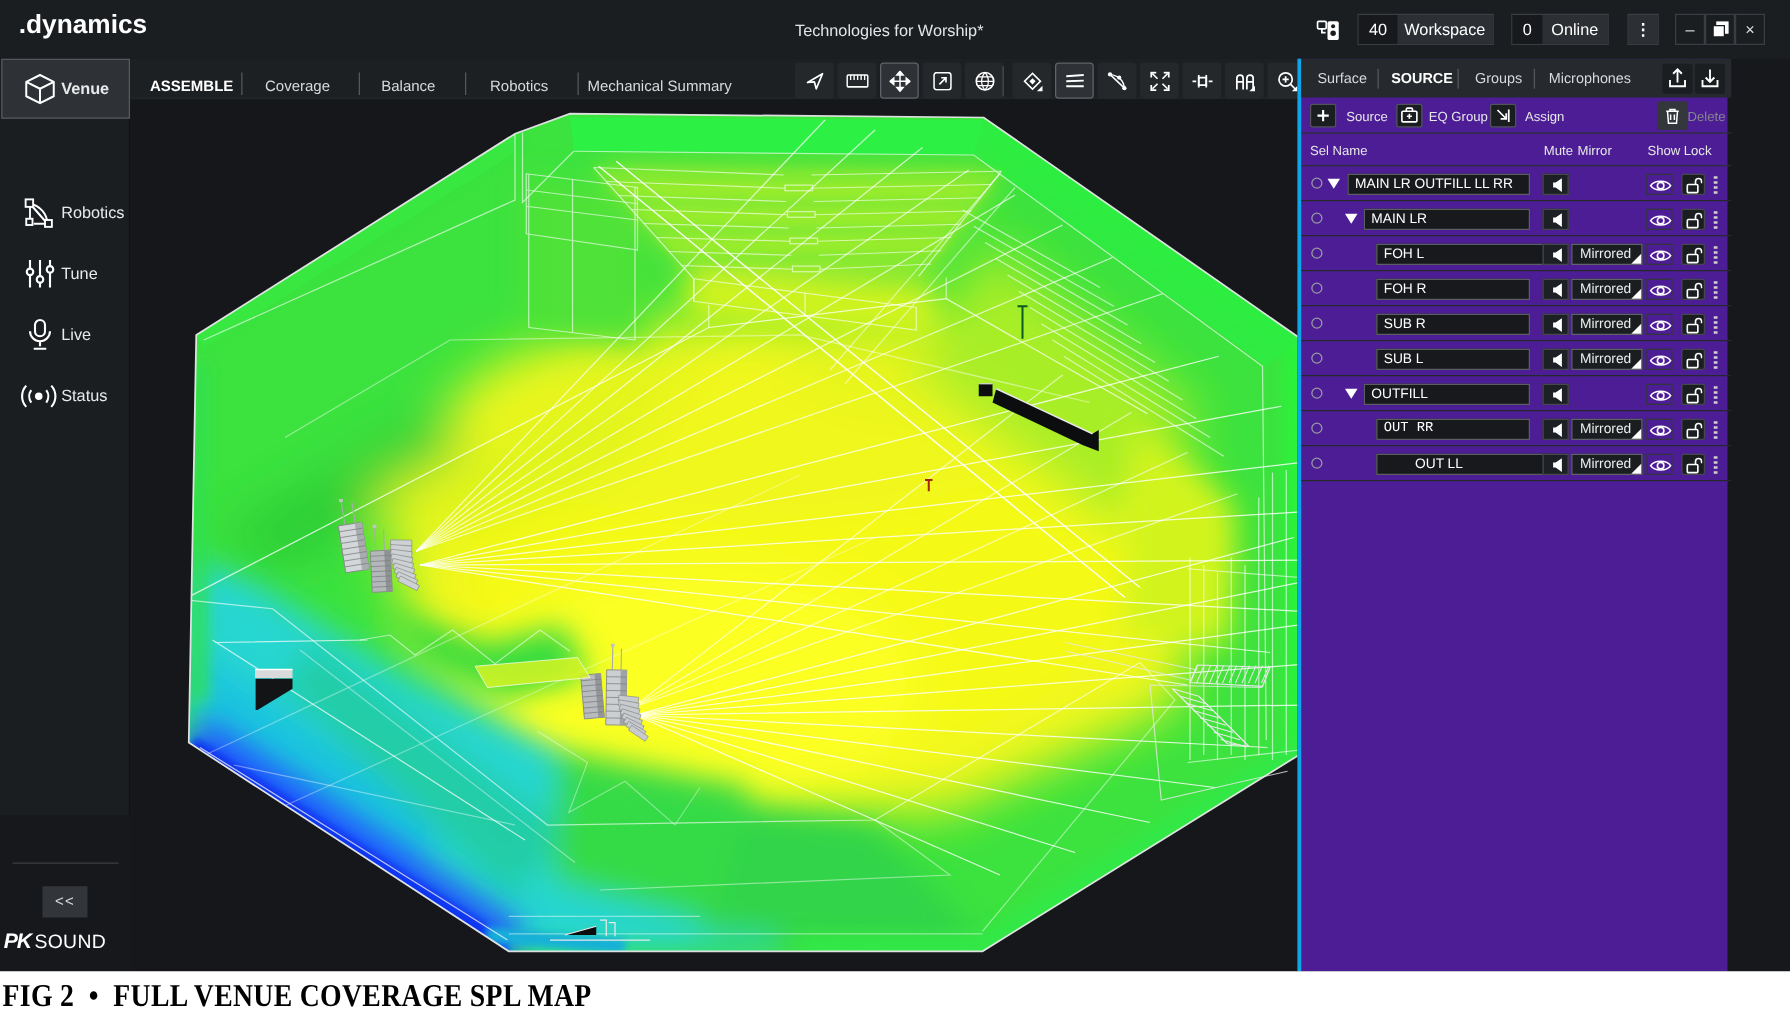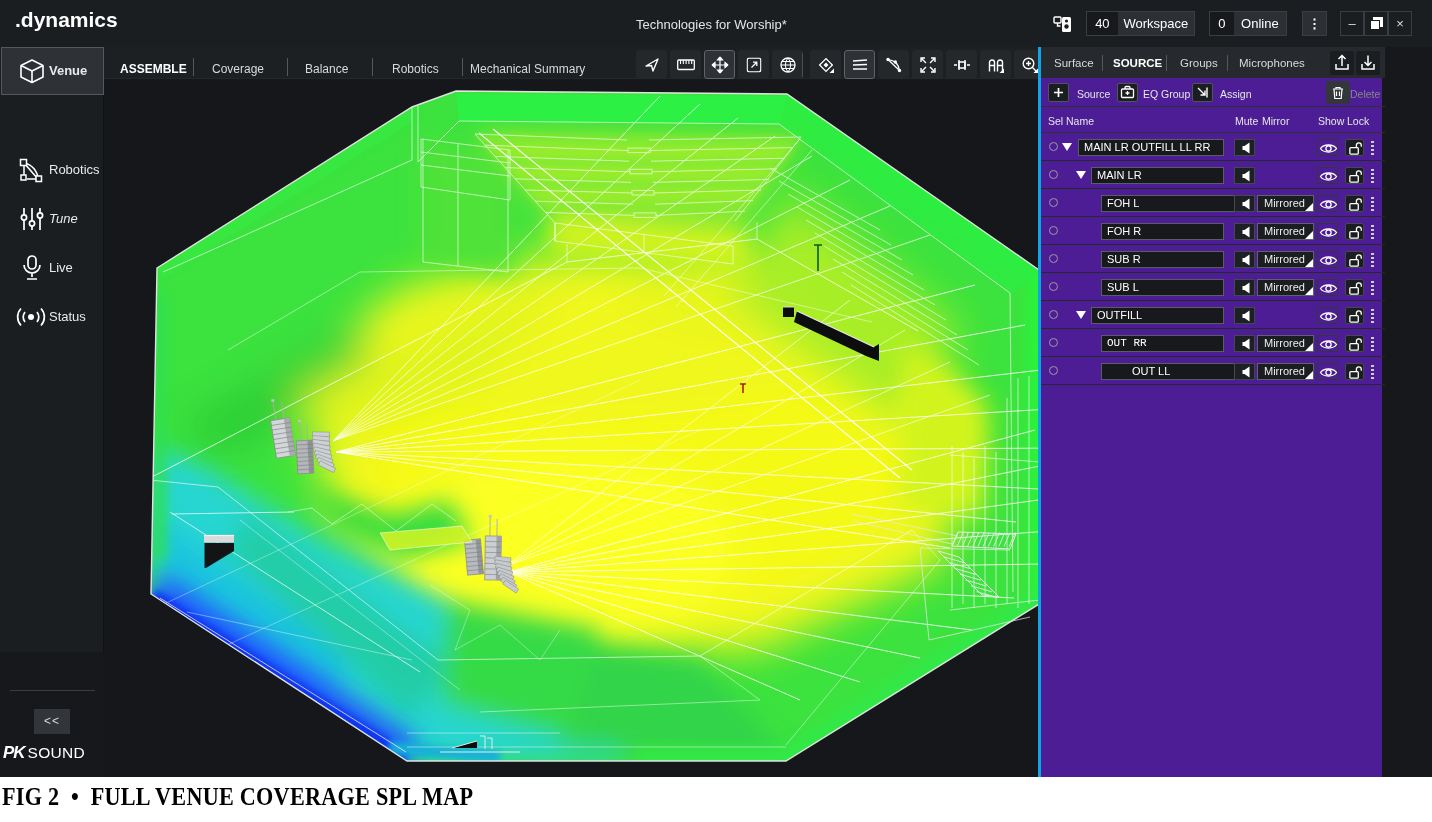--- a/index.html
+++ b/index.html
@@ -93,21 +93,21 @@
   <div class="sideitem" style="top:99px;">
     <svg width="30" height="30" viewBox="0 0 30 30">
         <path d="M7 8 L21 24 M7 8 A 17 17 0 0 1 21 24" fill="none" stroke="#fff" stroke-width="1.6"></path>
         <rect x="3.5" y="4.5" width="6" height="6" fill="#1b1e21" stroke="#fff" stroke-width="1.5"></rect>
         <rect x="4" y="20" width="5" height="5" fill="#1b1e21" stroke="#fff" stroke-width="1.5"></rect>
         <rect x="19" y="21" width="5.5" height="5.5" fill="#1b1e21" stroke="#fff" stroke-width="1.5"></rect>
         <path d="M7 10 L7 20 M10 24 L19 24" stroke="#fff" stroke-width="1.5"></path>
       </svg>
     <div class="lab">Robotics</div>
   </div>
-  <div class="sideitem" style="top:148px;font-style:italic;">
+  <div class="sideitem" style="top:148px;">
     <svg width="30" height="30" viewBox="0 0 30 30">
         <path d="M7 4 v7 M7 16 v10 M15 4 v13 M15 22 v4 M23 4 v5 M23 14 v12" stroke="#fff" stroke-width="1.7"></path>
         <circle cx="7" cy="13.5" r="2.6" fill="none" stroke="#fff" stroke-width="1.7"></circle>
         <circle cx="15" cy="19.5" r="2.6" fill="none" stroke="#fff" stroke-width="1.7"></circle>
         <circle cx="23" cy="11.5" r="2.6" fill="none" stroke="#fff" stroke-width="1.7"></circle>
       </svg>
     <div class="lab">Tune</div>
   </div>
   <div class="sideitem" style="top:197px;">
     <svg width="30" height="30" viewBox="0 0 30 30">

